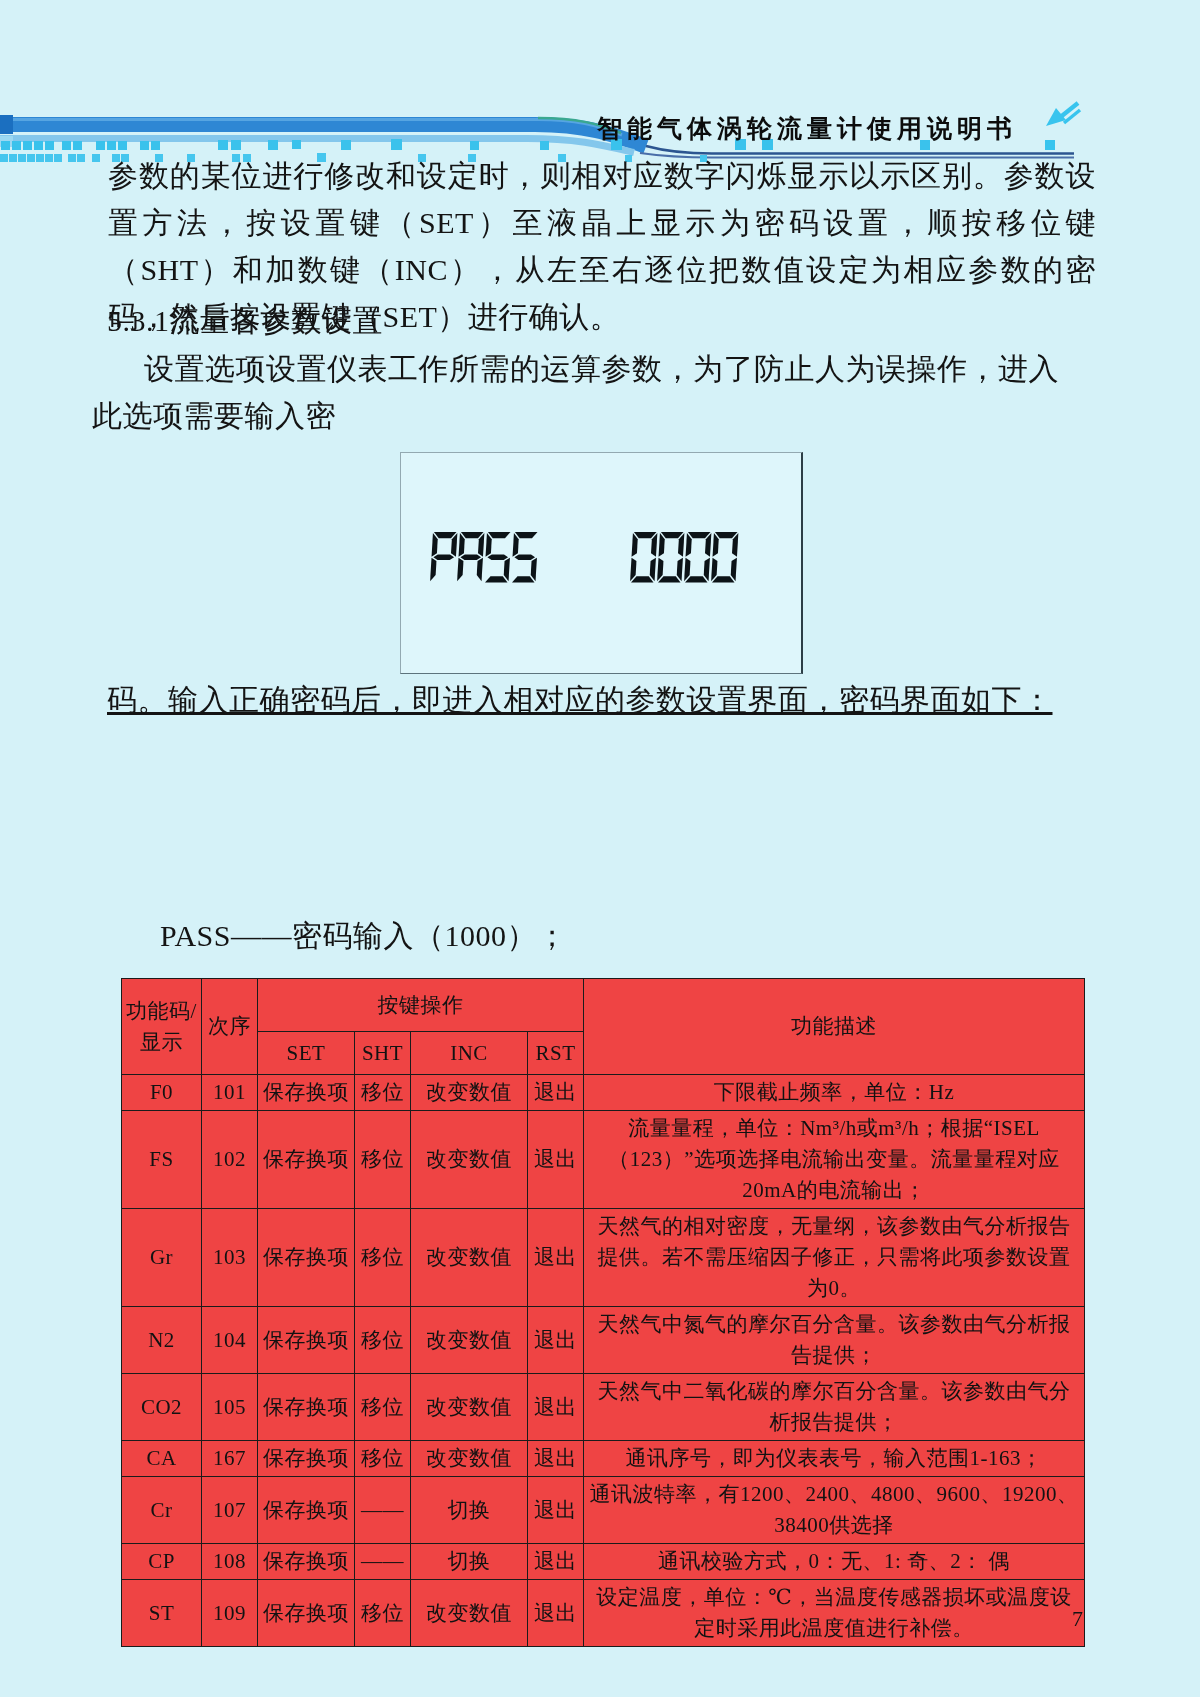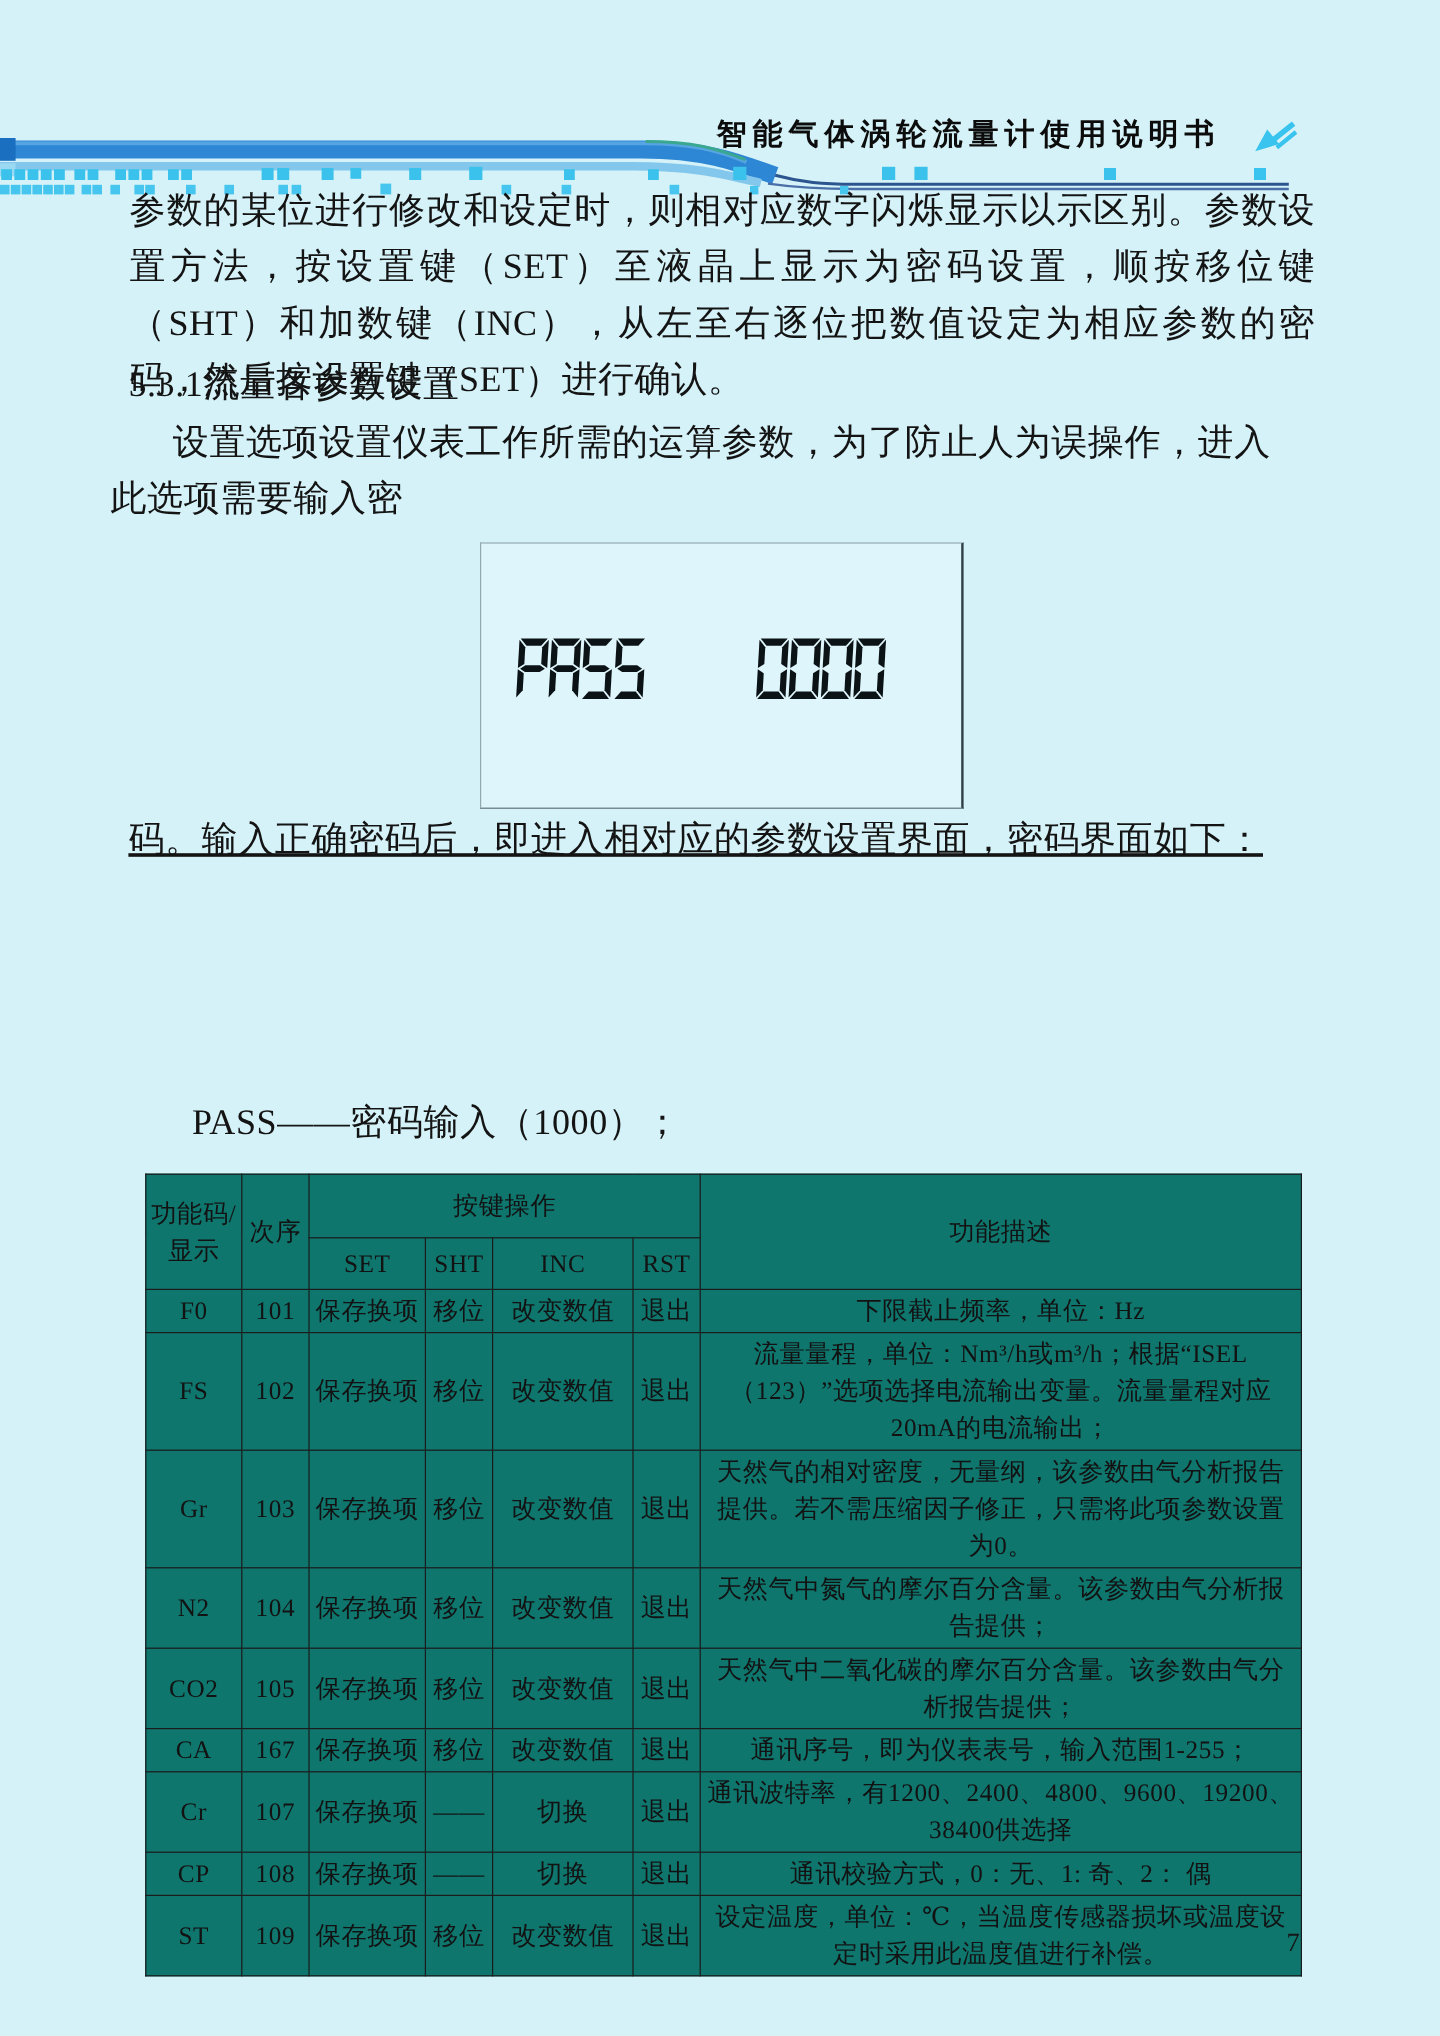--- a/index.html
+++ b/index.html
@@ -5,35 +5,35 @@
   html,body{margin:0;padding:0;background:#b8c4c8;}
   .page{
     position:relative;width:1200px;height:1697px;margin:0 auto;
     background:#d5f2f8;overflow:hidden;
     font-family:"Liberation Serif","DejaVu Serif",serif;color:#141414;
   }
   .txt{position:absolute;font-size:30px;line-height:47px;letter-spacing:.5px;}
   .just{text-align:justify;text-justify:inter-ideograph;}
   .deco{position:absolute;left:0;top:95px;}
   .doc-title{
-    position:absolute;top:95px;right:183px;
+    position:absolute;top:112px;right:183px;
     font-size:25px;font-weight:bold;letter-spacing:5px;white-space:nowrap;color:#0c0c0c;
   }
   .lcd-box{
     position:absolute;left:400px;top:452px;width:400px;height:220px;
     background:#def6fb;
     border:1px solid #93a9b1;
     border-right:2.5px solid #2c3e46;
     border-bottom:1.5px solid #5c737c;
   }
   .lcd-box svg{display:block;}
   table.fn{
     position:absolute;left:121px;top:978px;width:964px;
     border-collapse:collapse;table-layout:fixed;
-    background:#0f766e;
+    background:#ef4444;
   }
   table.fn th,table.fn td{
     border:1.6px solid #1b1b1b;
     font-weight:normal;font-size:21px;line-height:31px;
     text-align:center;vertical-align:middle;padding:2px 3px;
     letter-spacing:.5px;color:#121212;
   }
   table.fn tr.hdr1 th{height:48px;}
   table.fn tr.hdr2 th{height:38px;}
   td.desc{text-align:left;padding-left:7px;padding-right:6px;}
@@ -271,21 +271,21 @@
       <td>退出</td>
       <td class="desc" data-align="left">天然气中二氧化碳的摩尔百分含量。该参数由气分析报告提供；</td>
     </tr>
     <tr>
       <td>CA</td>
       <td>167</td>
       <td>保存换项</td>
       <td>移位</td>
       <td>改变数值</td>
       <td>退出</td>
-      <td class="desc" data-align="left">通讯序号，即为仪表表号，输入范围1-255；</td>
+      <td class="desc" data-align="left">通讯序号，即为仪表表号，输入范围1-163；</td>
     </tr>
     <tr>
       <td>Cr</td>
       <td>107</td>
       <td>保存换项</td>
       <td>——</td>
       <td>切换</td>
       <td>退出</td>
       <td class="desc" data-align="left">通讯波特率，有1200、2400、4800、9600、19200、38400供选择</td>
     </tr>

